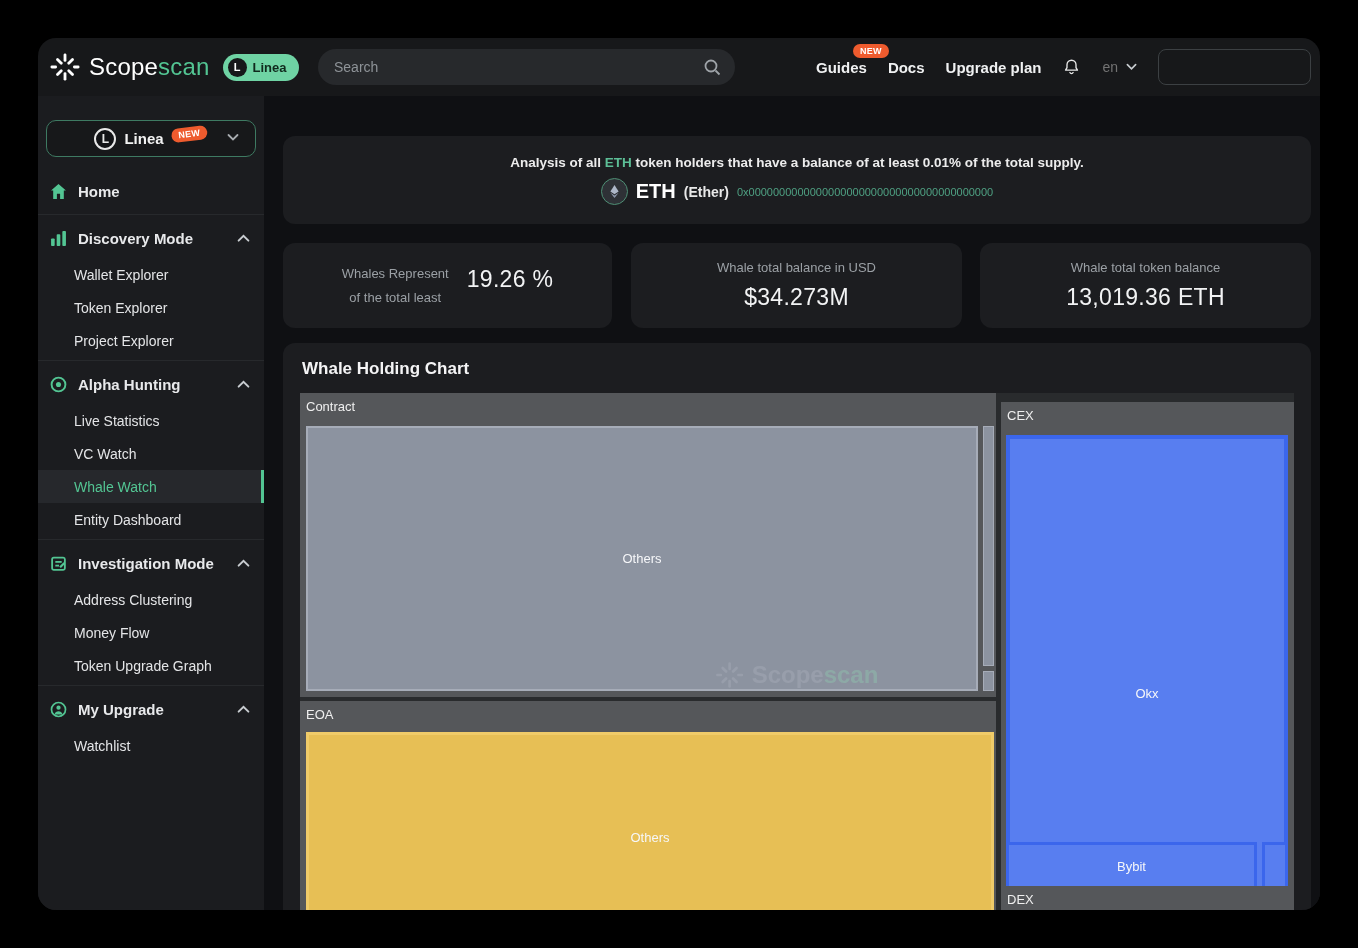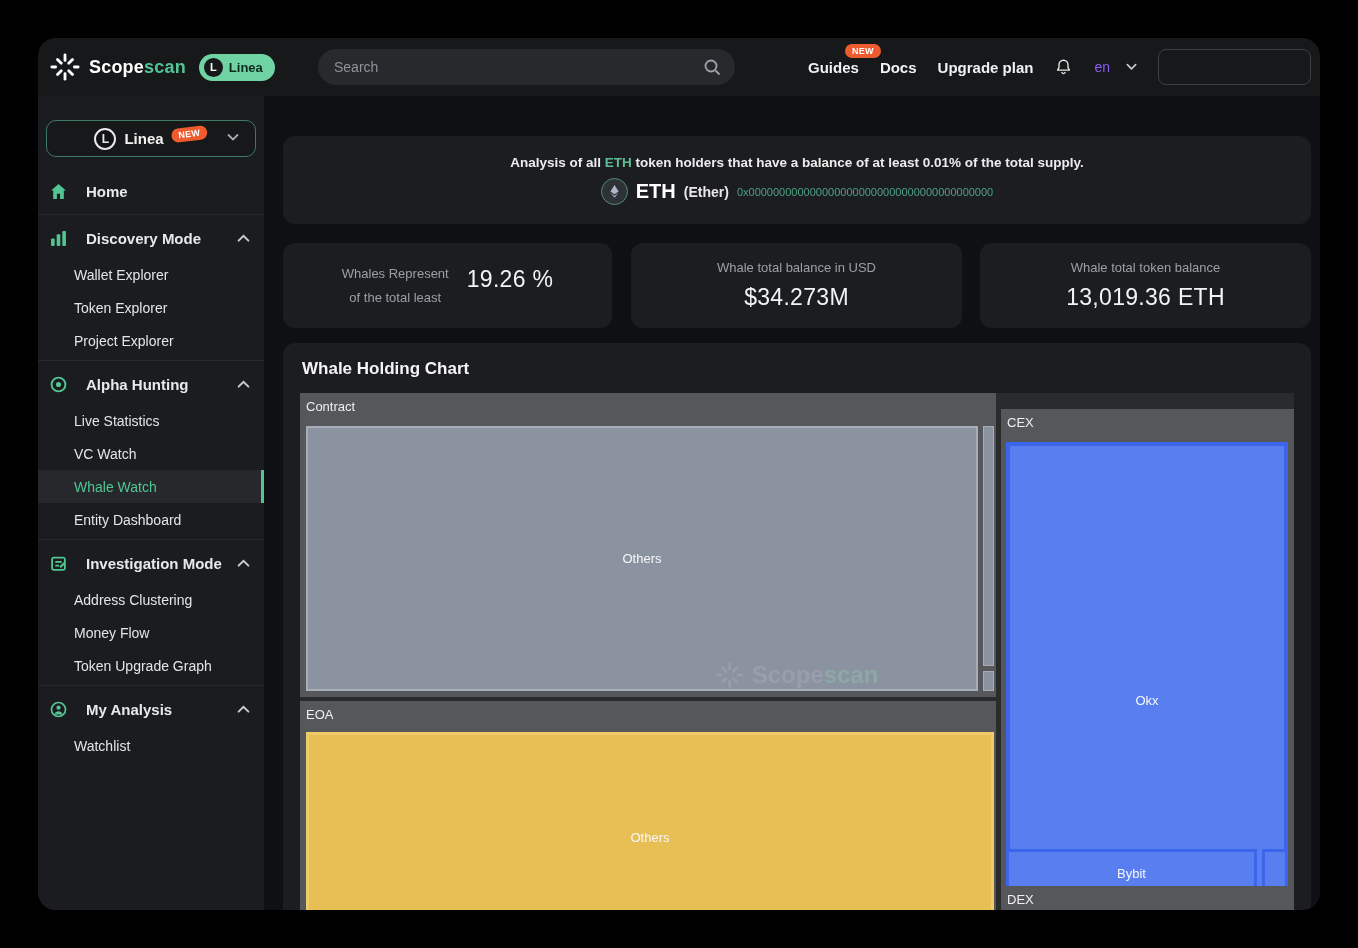--- a/index.html
+++ b/index.html
@@ -2,46 +2,46 @@
 <html><head>
 <meta charset="utf-8">
 <style>
   * { margin:0; padding:0; box-sizing:border-box; }
   html,body { width:1358px; height:948px; background:#000; font-family:"Liberation Sans","DejaVu Sans",sans-serif; }
   .window { position:absolute; left:38px; top:38px; width:1282px; height:872px; background:#17181A; border-radius:18px; overflow:hidden; }
 
   
   .topbar { position:absolute; left:0; top:0; width:100%; height:58px; }
   .logo-group { position:absolute; left:12px; top:0; height:58px; display:flex; align-items:center; gap:9px; }
-  .logo-text { font-size:18px; font-weight:bold; color:#FFFFFF; letter-spacing:0.2px; }
+  .logo-text { font-size:24px; font-weight:normal; color:#FFFFFF; letter-spacing:0.2px; }
   .logo-text .scan { color:#53C593; }
   .net-badge { display:flex; align-items:center; gap:6px; background:#6FD3A4; border-radius:15px; padding:4px 12px 4px 5px; margin-left:4px; }
   .net-badge .dot { width:19px; height:19px; border-radius:50%; background:#17181A; color:#fff; font-size:11px; font-weight:bold; display:flex; align-items:center; justify-content:center; }
   .net-badge .lbl { font-size:13px; font-weight:bold; color:#10291D; }
   .search-pill { position:absolute; left:280px; top:11px; width:417px; height:36px; background:#27292C; border-radius:18px; display:flex; align-items:center; }
   .search-pill input { flex:1; background:transparent; border:none; outline:none; color:#C9CDD1; font-size:14px; padding:0 40px 0 16px; font-family:inherit; }
   .search-pill input::placeholder { color:#8E9398; }
   .search-icon { position:absolute; right:13px; top:8px; }
   .top-nav { position:absolute; right:9px; top:0; height:58px; display:flex; align-items:center; gap:21px; }
   .top-link { font-size:15px; font-weight:bold; color:#F0F1F2; cursor:pointer; position:relative; }
   .new-badge { background:#EE5B2E; color:#fff; font-size:9px; font-weight:bold; padding:2px 7px; border-radius:8px; letter-spacing:0.3px; }
   .guides-new { position:absolute; top:-15px; right:-22px; }
-  .locale { display:flex; align-items:center; gap:16px; font-size:14px; color:#8b5cf6; cursor:pointer; }
+  .locale { display:flex; align-items:center; gap:8px; font-size:14px; color:#737373; cursor:pointer; }
   .wallet-btn { width:153px; height:36px; border:1px solid #3C4043; border-radius:8px; background:transparent; cursor:pointer; }
 
   
   .sidebar { position:absolute; left:0; top:58px; width:226px; bottom:0; background:#1B1C1F; padding-top:24px; }
   .net-select { margin:0 8px; height:37px; border:1px solid #3E7A62; border-radius:10px; background:#17181A; display:flex; align-items:center; justify-content:center; gap:8px; position:relative; cursor:pointer; }
   .net-select .logo-circle { width:22px; height:22px; border-radius:50%; border:2px solid #E8E8E8; color:#E8E8E8; font-size:12px; font-weight:bold; display:flex; align-items:center; justify-content:center; background:#121316; }
   .net-select .name { font-size:15px; font-weight:bold; color:#F2F2F2; }
   .net-select .new-badge { transform:rotate(-7deg) translateY(-5px); }
   .net-select .chev { position:absolute; right:16px; top:12px; }
   .nav { margin-top:14px; }
   .nav-item { height:40px; display:flex; align-items:center; gap:11px; padding:0 14px 0 12px; cursor:pointer; }
-  .nav-item .label { font-size:15px; font-weight:bold; color:#E8E9EB; flex:1;margin-left:8px; }
+  .nav-item .label { font-size:15px; font-weight:bold; color:#E8E9EB; flex:1; }
   .nav-sub { height:33px; display:flex; align-items:center; padding-left:36px; font-size:14px; color:#E4E5E7; cursor:pointer; }
   .nav-sub.active { background:#26282C; color:#53C593; border-right:3px solid #53C593; }
   .divider { height:1px; background:#27292C; margin:3px 0; }
 
   
   .main { position:absolute; left:226px; top:58px; right:0; bottom:0; background:#0F1013; }
   .card { position:absolute; background:#1C1D20; border-radius:12px; }
   .analysis-card { left:19px; top:40px; width:1028px; height:88px; display:flex; flex-direction:column; align-items:center; justify-content:center; gap:8px; }
   .analysis-line1 { font-size:13.5px; font-weight:bold; color:#ECECEC; }
   .analysis-line1 .tok { color:#5CBE96; }
@@ -201,21 +201,21 @@
       <div class="nav-sub">Money Flow</div>
       <div class="nav-sub">Token Upgrade Graph</div>
       <div class="divider"></div>
 
       <div class="nav-item">
         <svg width="17" height="17" viewBox="0 0 16 16" fill="none" stroke="#53C593" stroke-width="1.6">
           <circle cx="8" cy="8" r="6.6"></circle>
             <circle cx="8" cy="6.3" r="2" fill="#53C593" stroke="none"></circle>
             <path d="M4.2 12.6 C4.8 10.6 6.2 9.7 8 9.7 C9.8 9.7 11.2 10.6 11.8 12.6" fill="#53C593" stroke="none"></path>
         </svg>
-        <span class="label">My Analysis</span>
+        <span class="label">My Upgrade</span>
         <svg width="13" height="9" viewBox="0 0 12 8" fill="none" stroke="#C9CDD1" stroke-width="1.8" stroke-linecap="round">
             <polyline points="1.5,6 6,1.5 10.5,6"></polyline>
           </svg>
       </div>
       <div class="nav-sub">Watchlist</div>
     </div>
   </div>
 
   <div class="main">
 
@@ -272,21 +272,21 @@
           <div class="cell cell-gray" style="left:683px; top:278px; width:11px; height:20px; border-width:1px;"></div>
         </div>
 
         <div class="tm-section" style="left:0; top:308px; width:696px; height:252px;">
           <span class="tm-head">EOA</span>
           <div class="cell cell-yellow" style="left:6px; top:31px; width:688px; height:210px;">
             <span>Others</span>
           </div>
         </div>
 
-        <div class="tm-section" style="left:701px; top:16px; width:293px; height:490px;">
+        <div class="tm-section" style="left:701px; top:9px; width:293px; height:490px;">
           <span class="tm-head">CEX</span>
           <div class="cell cell-blue" style="left:5px; top:33px; width:282px; height:516px;">
             <span>Okx</span>
           </div>
           <div class="cell cell-blue" style="left:5px; top:440px; width:251px; height:48px; border-width:3px;">
             <span>Bybit</span>
           </div>
           <div class="cell cell-blue" style="left:261px; top:440px; width:26px; height:48px; border-width:3px;"></div>
         </div>
 

